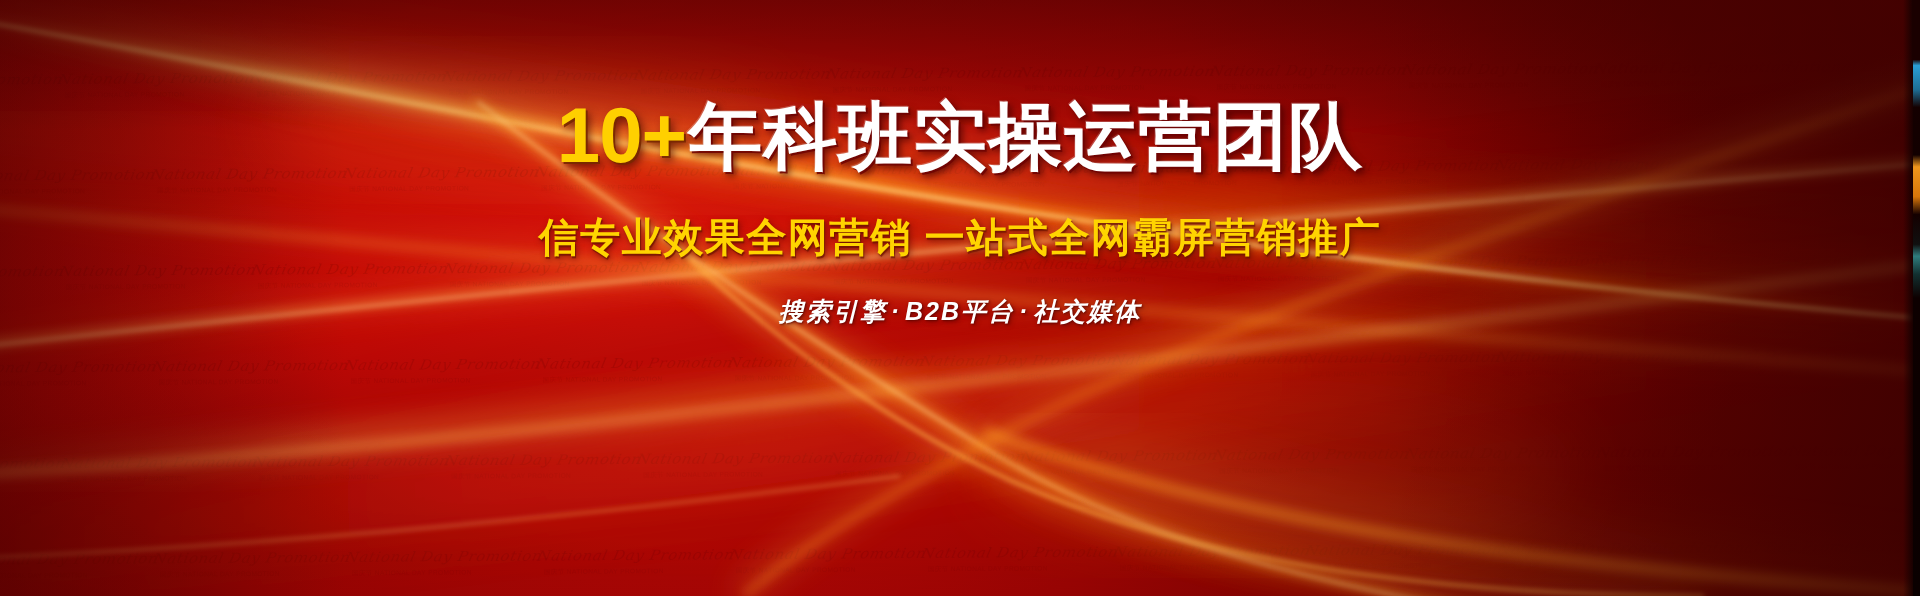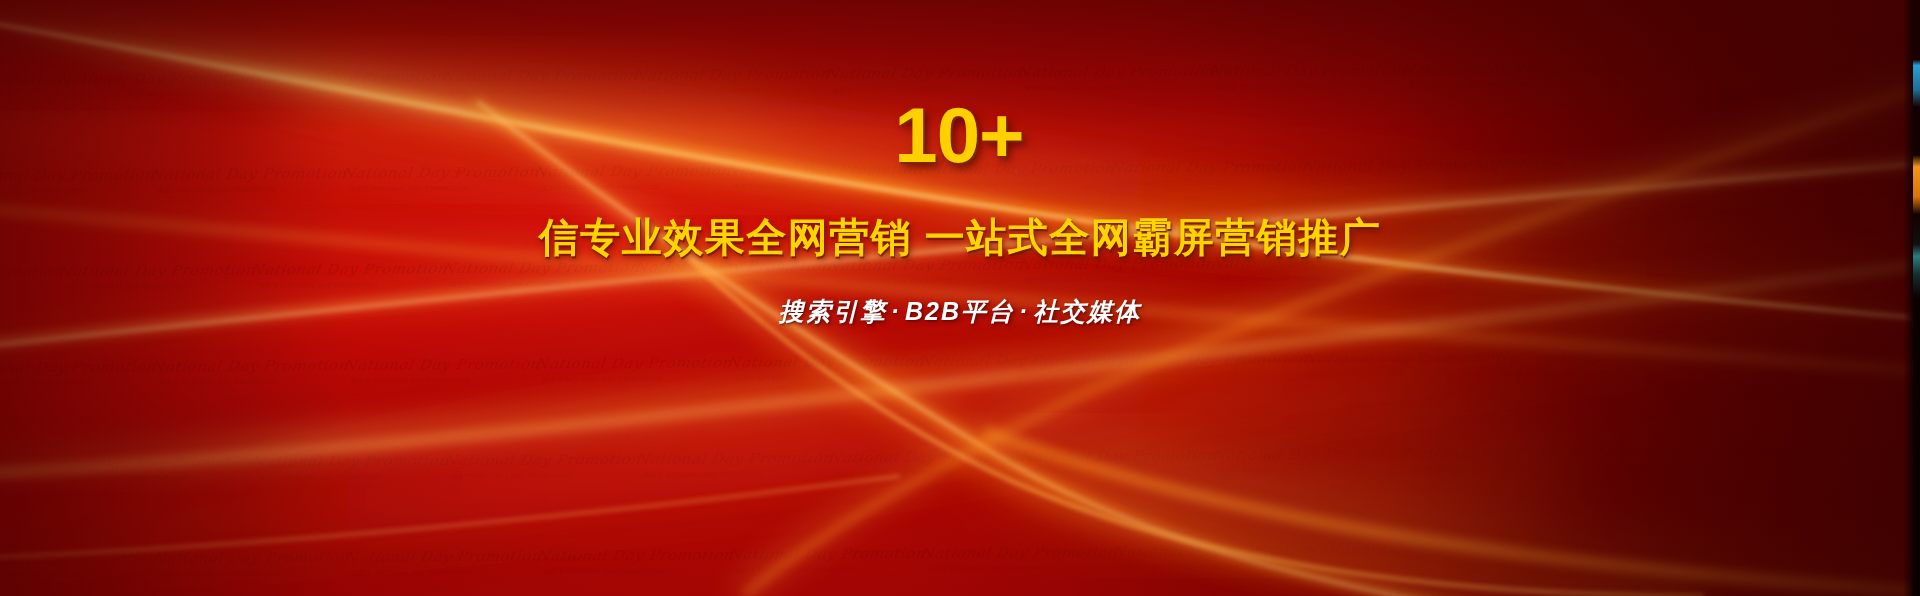--- a/index.html
+++ b/index.html
@@ -565,20 +565,21 @@
     </svg>
   </div>
 
   <div class="bg-vignette"></div>
   <div class="bg-darktop"></div>
 
   <div class="content">
 
     <div class="headline">
       <span class="num">10+</span>
+        <span class="txt">年科班实操运营团队</span>
     </div>
 
     <div class="subhead">信专业效果全网营销  一站式全网霸屏营销推广</div>
 
     <div class="tagline">
       <span>搜索引擎</span><span class="dot">·</span><span>B2B平台</span><span class="dot">·</span><span>社交媒体</span>
     </div>
 
   </div>
 

